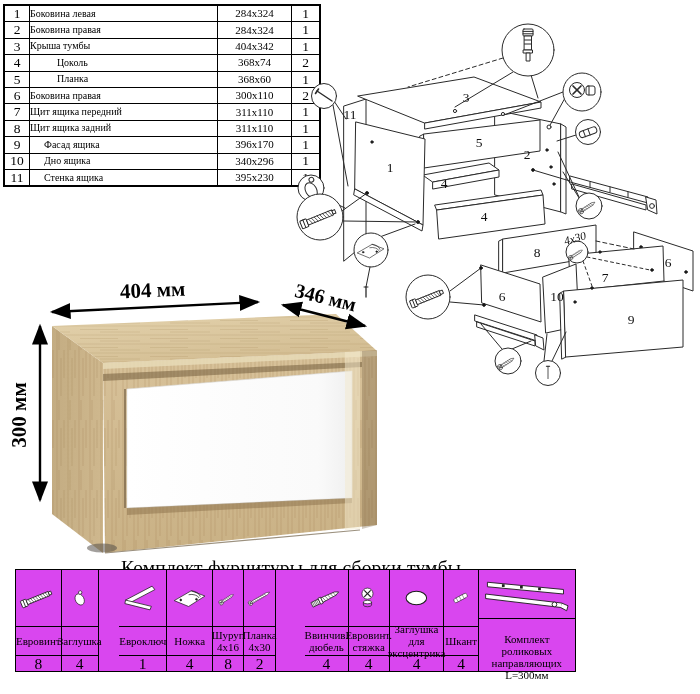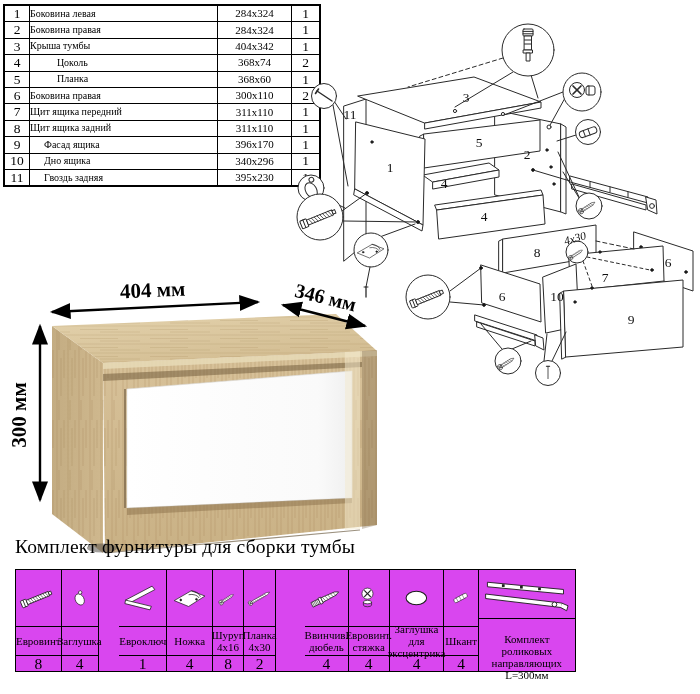--- a/index.html
+++ b/index.html
@@ -12,21 +12,21 @@
   td.c-num{width:24px;text-align:center;font-size:13.5px;}
   td.c-name{width:160px;font-size:10px;padding-left:4px;}
   td.c-size{width:73px;text-align:center;font-size:11px;}
   td.c-qty{width:27px;text-align:center;font-size:13.5px;}
   .ind1{padding-left:14px !important;}
   .ind2{padding-left:27px !important;}
   
   .layer{position:absolute;}
   svg text{font-family:"Liberation Serif","DejaVu Serif",serif;}
   
-  #hw-title{position:absolute;left:15px;top:536px;width:552px;text-align:left;
+  #hw-title{position:absolute;left:15px;top:557px;width:552px;text-align:center;
             font-size:19.5px;letter-spacing:.2px;}
   #hw-table{position:absolute;left:15px;top:569px;width:561px;height:103px;
             border:1.8px solid #000;box-sizing:border-box;display:flex;background:#d946ef;}
   .hw-cell{border-right:1.2px solid #000;box-sizing:border-box;display:flex;flex-direction:column;min-width:0;}
   .hw-cell:last-child{border-right:none;}
   .hw-icon{height:56px;border-bottom:1.2px solid #000;display:flex;align-items:center;justify-content:center;}
   .hw-icon svg{width:94%;height:48px;}
   .hw-label{height:28px;border-bottom:1.2px solid #000;display:flex;align-items:center;justify-content:center;
             text-align:center;font-size:11px;line-height:1.1;padding:0 1px;}
   .hw-qty{flex:1;text-align:center;font-size:15.5px;line-height:15px;}
@@ -199,21 +199,21 @@
           <td class="c-qty">1</td>
         </tr>
         <tr>
           <td class="c-num">10</td>
           <td class="c-name ind1">Дно ящика</td>
           <td class="c-size">340x296</td>
           <td class="c-qty">1</td>
         </tr>
         <tr>
           <td class="c-num">11</td>
-          <td class="c-name ind1">Гвоздь задняя</td>
+          <td class="c-name ind1">Стенка ящика</td>
           <td class="c-size">395x230</td>
           <td class="c-qty">1</td>
         </tr>
       </tbody>
   </table>
 
   <svg class="layer" style="left:290px;top:0;width:410px;height:400px" viewBox="290 0 410 400">
     <g stroke="#2a2a2a" stroke-width="1" fill="none" stroke-linejoin="round" stroke-linecap="round">
 
       <polygon points="344,106 366,99 366,243 344,261" fill="#fff"></polygon>

